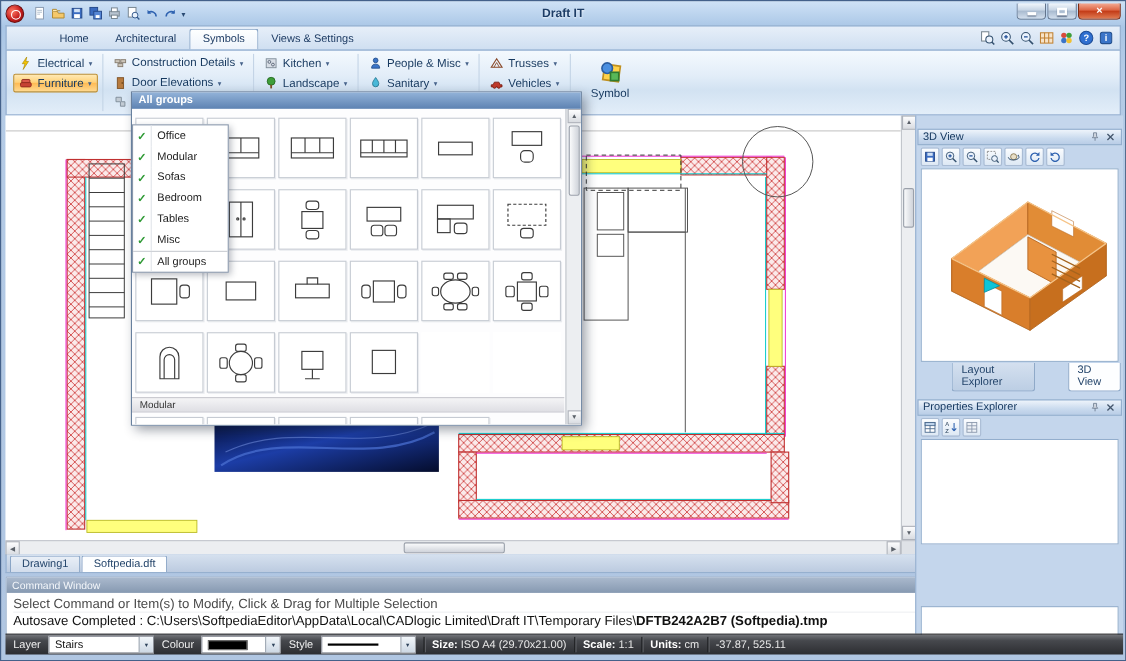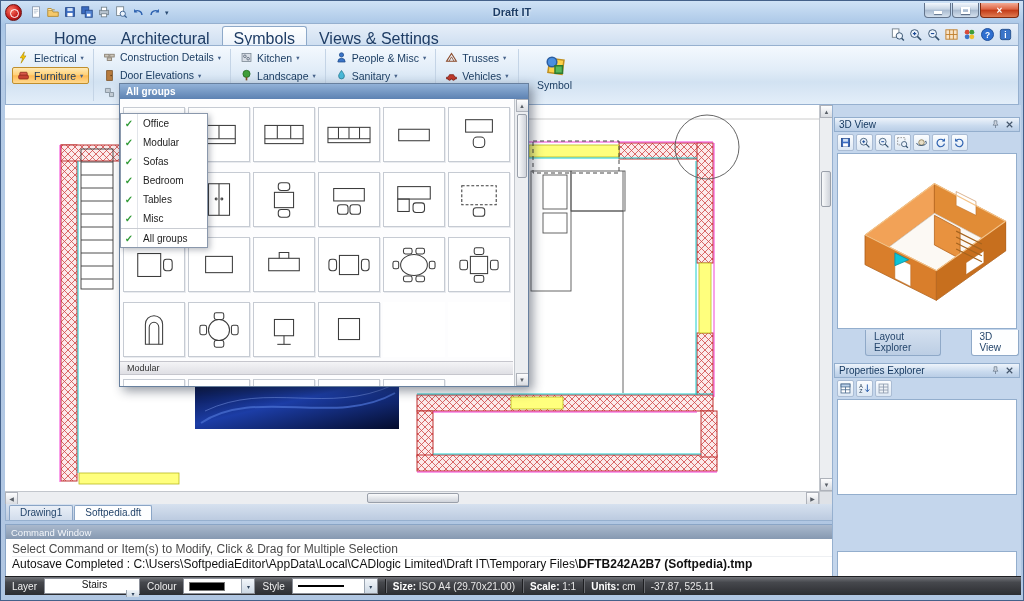--- a/index.html
+++ b/index.html
@@ -23,21 +23,21 @@
   .wbtn { width:27px; height:15px; border:1px solid #63748c; border-top:none; border-radius:0 0 4px 4px;
     background:linear-gradient(#f2f7fc,#c6d4e4 45%,#a8bacf 50%,#d4e0ee); display:flex; align-items:center; justify-content:center; }
   .wbtn.close { width:39px; background:linear-gradient(#f4ab94,#dd6443 45%,#c23a16 50%,#e07b52); border-color:#7e2a10; color:#fff; font-weight:bold; font-size:10px; }
   .g-min { width:8px; height:3px; background:#fff; box-shadow:0 1px 1px rgba(30,50,80,.6); margin-top:4px; }
   .g-max { width:9px; height:7px; border:2px solid #fff; box-shadow:0 1px 1px rgba(30,50,80,.6); }
 
   
   .tabrow { position:absolute; top:22px; left:4px; right:4px; height:22px;
     background:linear-gradient(#e7eff9,#cfdff1); border:1px solid #96b0cf; border-bottom:none;
     display:flex; align-items:flex-end; padding-left:36px; }
-  .tab { height:19px; padding:3px 11px; font-size:16px; color:#1e3c64; border:1px solid transparent;
+  .tab { height:19px; padding:3px 11px; font-size:10px; color:#1e3c64; border:1px solid transparent;
     border-bottom:none; border-radius:3px 3px 0 0; cursor:default; }
   .tab.active { background:linear-gradient(#feffff,#edf3fb); border-color:#8ea9c9; }
   .tabrow-right { margin-left:auto; display:flex; align-items:center; gap:3px; padding:0 5px 3px 0; }
   .tabrow-right .icon { width:15px; height:15px; }
 
   
   .ribbon { position:absolute; top:44px; left:4px; right:4px; height:60px;
     background:linear-gradient(#f4f9fe,#e2edf8 40%,#d2e2f2 62%,#e3eef9);
     border:1px solid #96b0cf; display:flex; align-items:flex-start; padding:3px 2px; }
   .rcol { display:flex; flex-direction:column; gap:1px; padding:0 4px; border-right:1px solid #c4d4e6; height:100%; }
@@ -632,21 +632,21 @@
             </svg>
           </span>
         </div>
       <div class="props-content"></div>
       <div class="props-desc"></div>
     </div>
   </div>
 
   <div class="statusbar">
     <span class="sb-label">Layer</span>
-    <div class="sb-combo" style="width:96px;flex-direction:column;">
+    <div class="sb-combo" style="width:96px;">
       <span>Stairs</span>
       <span class="sb-caret">▾</span>
     </div>
     <span class="sb-label">Colour</span>
     <div class="sb-combo" style="width:72px;">
       <span class="sb-swatch"></span>
       <span class="sb-caret">▾</span>
     </div>
     <span class="sb-label">Style</span>
     <div class="sb-combo" style="width:86px;">

